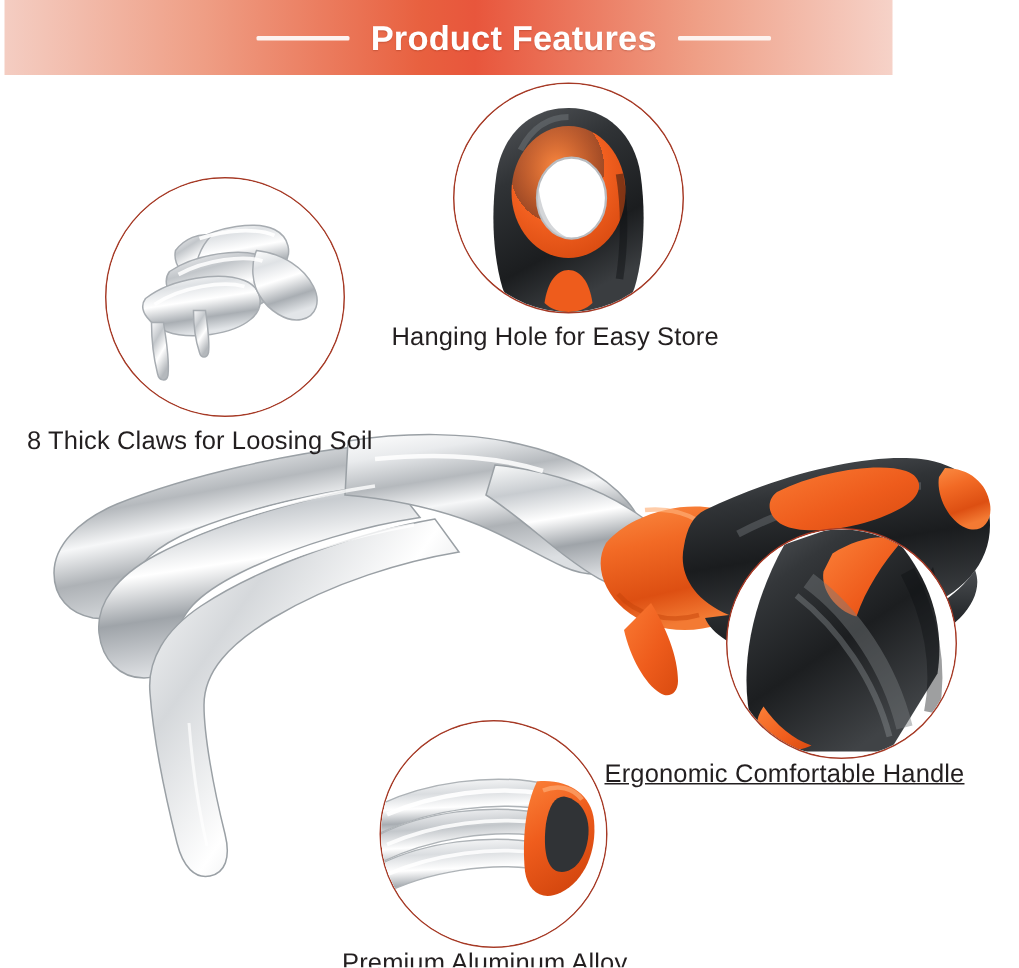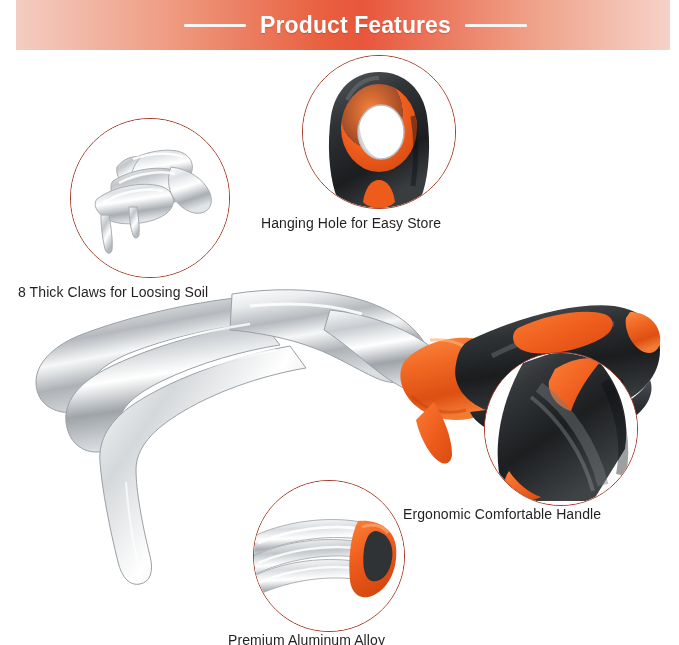--- a/index.html
+++ b/index.html
@@ -14,23 +14,23 @@
     position: relative;
     width: 679px;
     height: 645px;
     background: #ffffff;
     overflow: hidden;
   }
 
   
   #header-banner {
     position: absolute;
-    left: 16px;
+    left: 3px;
     top: 0;
-    width: 654px;
+    width: 592px;
     height: 50px;
     background: linear-gradient(to right,
         #f4cdc2 0%,
         #ef9f86 22%,
         #e8603f 47%,
         #e8563c 53%,
         #ef9f86 78%,
         #f6d2c8 100%);
   }
   #header-inner {
@@ -69,42 +69,42 @@
     top: 0;
     border-radius: 50%;
     border: 1px solid #a63a26;
     background: #ffffff;
     overflow: hidden;
   }
   .callout-caption {
     position: absolute;
     white-space: nowrap;
     color: #231f20;
-    font-size: 14px;
+    font-size: 17px;
     font-weight: normal;
     letter-spacing: 0.1px;
   }
 
   
   #callout-claws { left: 70px; top: 118px; }
   #callout-claws .callout-circle { width: 158px; height: 158px; }
   #claws-art { position: absolute; left: 0; top: 0; width: 158px; height: 158px; }
   #callout-claws .callout-caption { left: -52px; top: 166px; }
 
   
   #callout-hole { left: 302px; top: 55px; }
   #callout-hole .callout-circle { width: 152px; height: 152px; }
   #hole-art { position: absolute; left: 0; top: 0; width: 152px; height: 152px; }
   #callout-hole .callout-caption { left: -41px; top: 160px; }
 
   
   #callout-handle { left: 484px; top: 352px; }
   #callout-handle .callout-circle { width: 152px; height: 152px; }
   #handle-art { position: absolute; left: 0; top: 0; width: 152px; height: 152px; }
-  #callout-handle .callout-caption { left: -81px; top: 154px; }
+  #callout-handle .callout-caption { left: -81px; top: 154px; text-decoration: underline; }
 
   
   #callout-alloy { left: 253px; top: 480px; }
   #callout-alloy .callout-circle { width: 150px; height: 150px; }
   #alloy-art { position: absolute; left: 0; top: 0; width: 150px; height: 150px; }
   #callout-alloy .callout-caption { left: -25px; top: 152px; }
 
   
   #product { position: absolute; left: 0; top: 190px; width: 679px; height: 420px; }
 </style>

